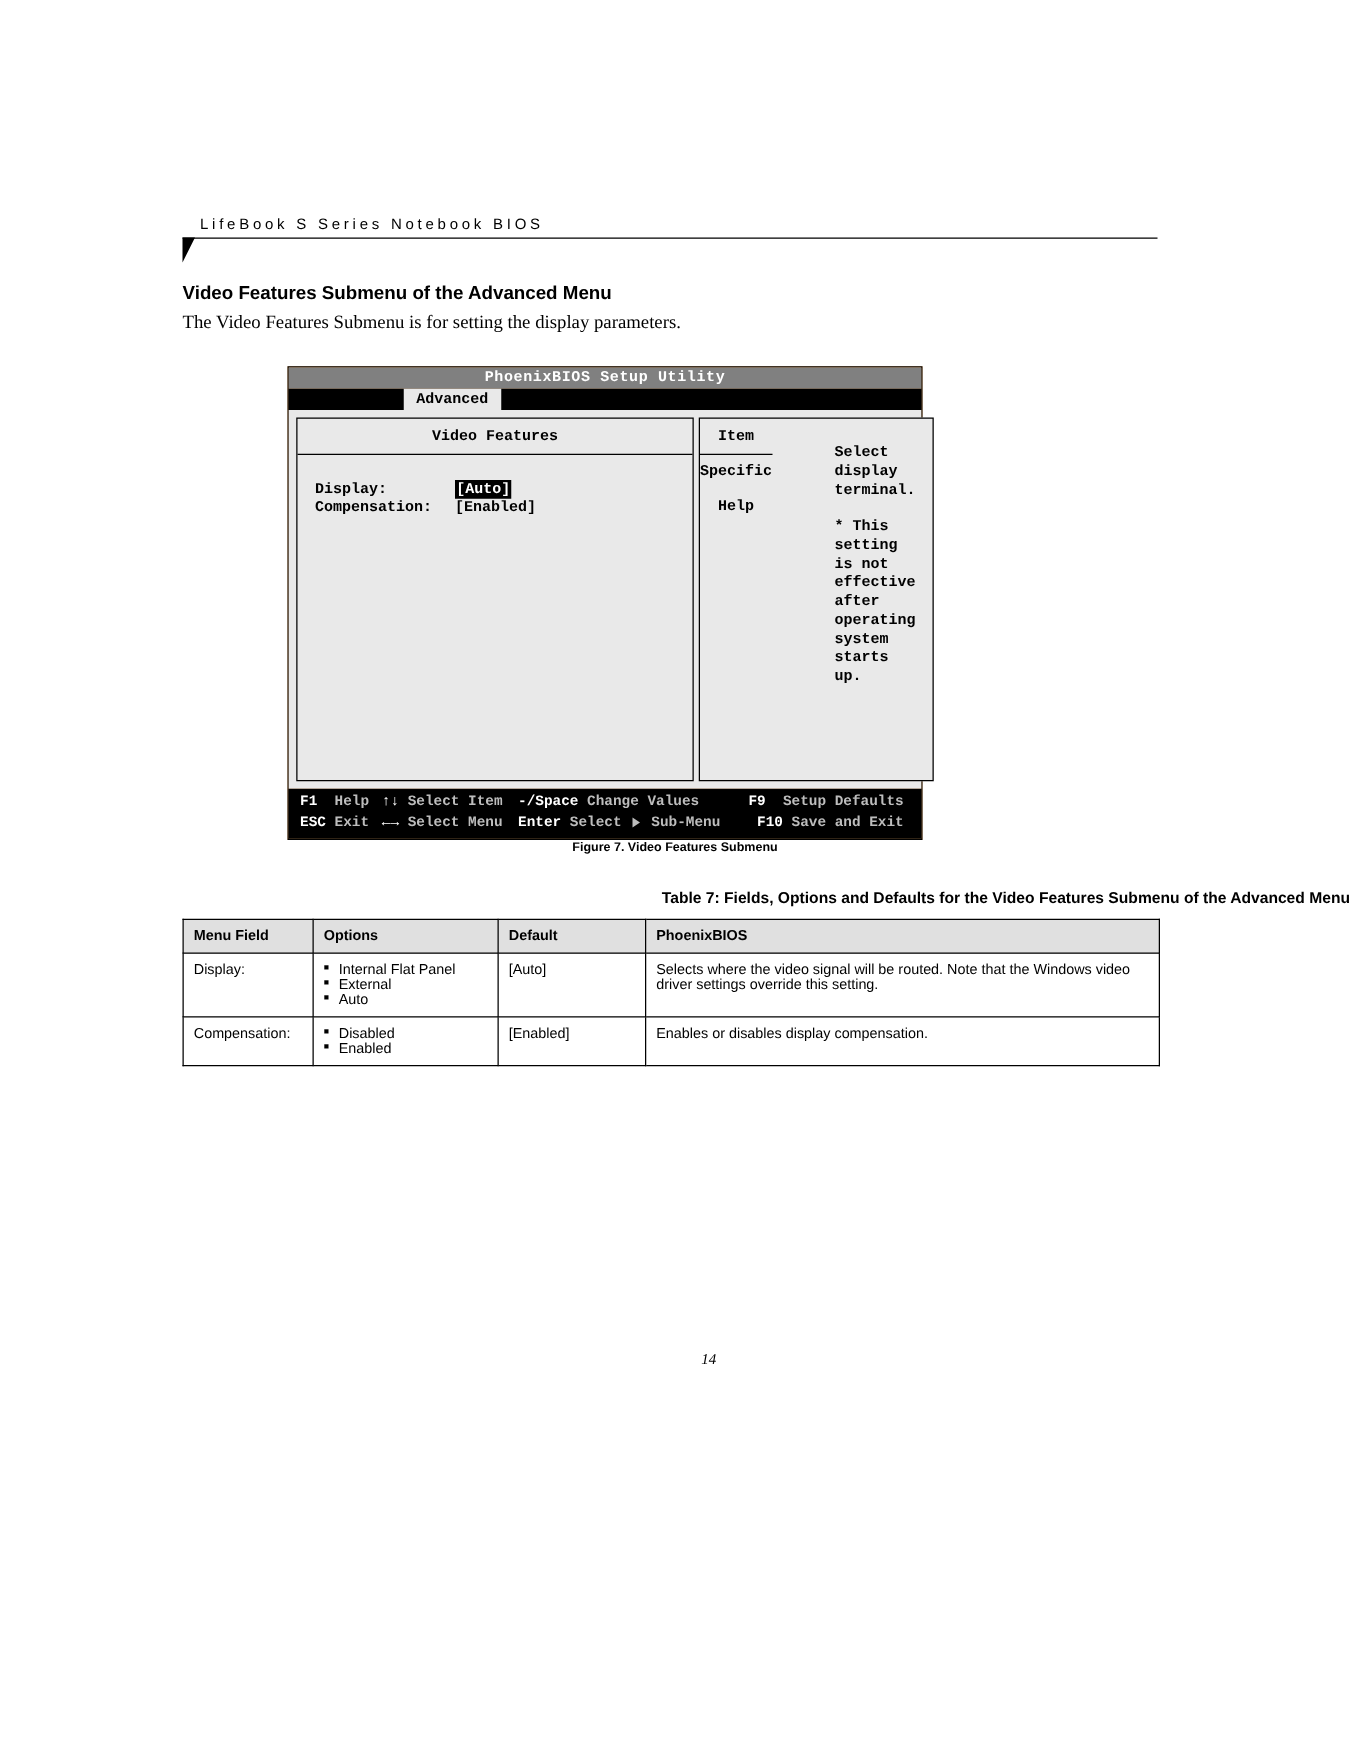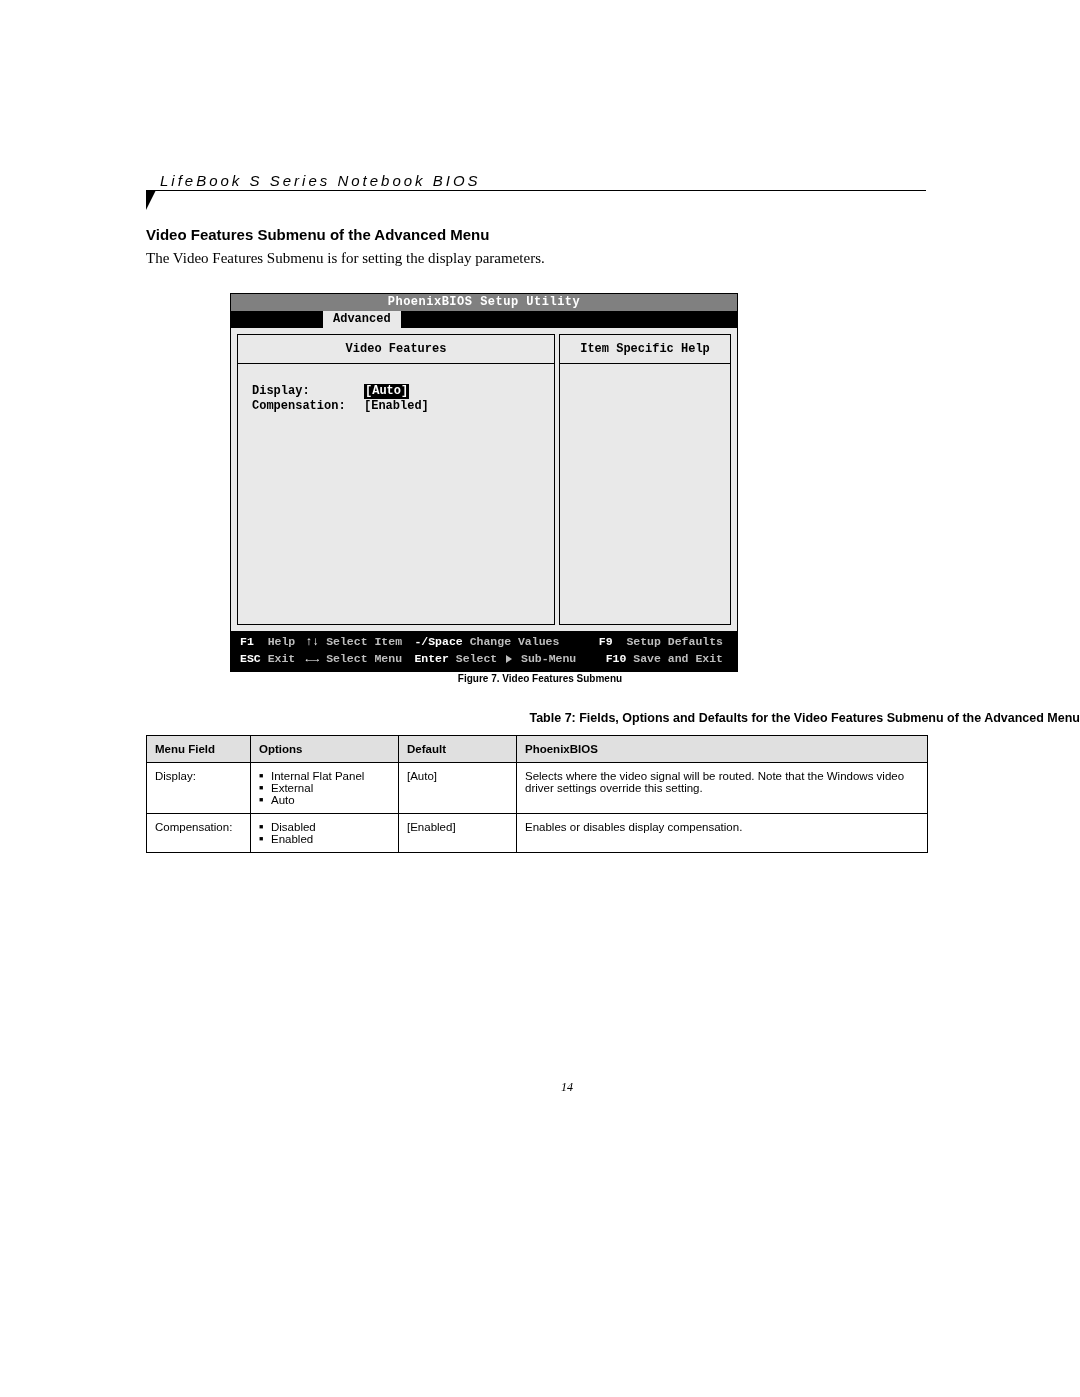--- a/index.html
+++ b/index.html
@@ -14,22 +14,21 @@
     height: 1397px;
     background: #fff;
     font-family: Georgia, 'Times New Roman', serif;
     color: #000;
   }
   .running-head {
     position: absolute;
     left: 160px;
     top: 172px;
     font-family: Verdana, Geneva, sans-serif;
-    font-style: italic;
-    font-size: 15px;
+    font-size: 12px;
     letter-spacing: 3px;
     color: #000;
   }
   .rule {
     position: absolute;
     left: 146px;
     top: 190px;
     width: 780px;
     height: 0;
     border-top: 1px solid #000;
@@ -98,21 +97,21 @@
   .bios-body {
     display: flex;
     background: #e9e9e9;
     padding: 6px;
   }
   .bios-left, .bios-right {
     border: 1px solid #000;
     background: #e9e9e9;
   }
   .bios-left { flex: 0 0 316px; margin-right: 4px; display:flex; flex-direction:column;}
-  .bios-right { flex: 1; display:flex; flex-direction:column;gap:36px;}
+  .bios-right { flex: 1; display:flex; flex-direction:row;gap:36px;}
   .bios-head {
     height: 28px;
     line-height: 28px;
     border-bottom: 1px solid #000;
     text-align: center;
     font-weight: bold;
   }
   .bios-content {
     padding: 20px 14px 10px 14px;
     height: 230px;
@@ -243,20 +242,28 @@
             <span class="bios-val-sel">[Auto]</span>
           </div>
           <div class="bios-row">
             <span class="bios-label">Compensation:</span>
             <span>[Enabled]</span>
           </div>
         </div>
       </div>
       <div class="bios-right">
         <div class="bios-head">Item Specific Help</div>
+        <div class="bios-help-content">
+          <div>Select display terminal.</div>
+          <div style="height:14px"></div>
+          <div>* This setting is not</div>
+          <div>effective after</div>
+          <div>operating system</div>
+          <div>starts up.</div>
+        </div>
       </div>
     </div>
     <div class="bios-footer">
       <table>
         <tbody>
             <tr>
           <td><span class="key">F1</span>&nbsp;&nbsp;<span class="lab">Help</span></td>
           <td><span class="key">↑↓</span>&nbsp;<span class="lab">Select Item</span></td>
           <td><span class="key">-/Space</span>&nbsp;<span class="lab">Change Values</span></td>
           <td style="text-align:right"><span class="key">F9</span>&nbsp;&nbsp;<span class="lab">Setup Defaults</span></td>

